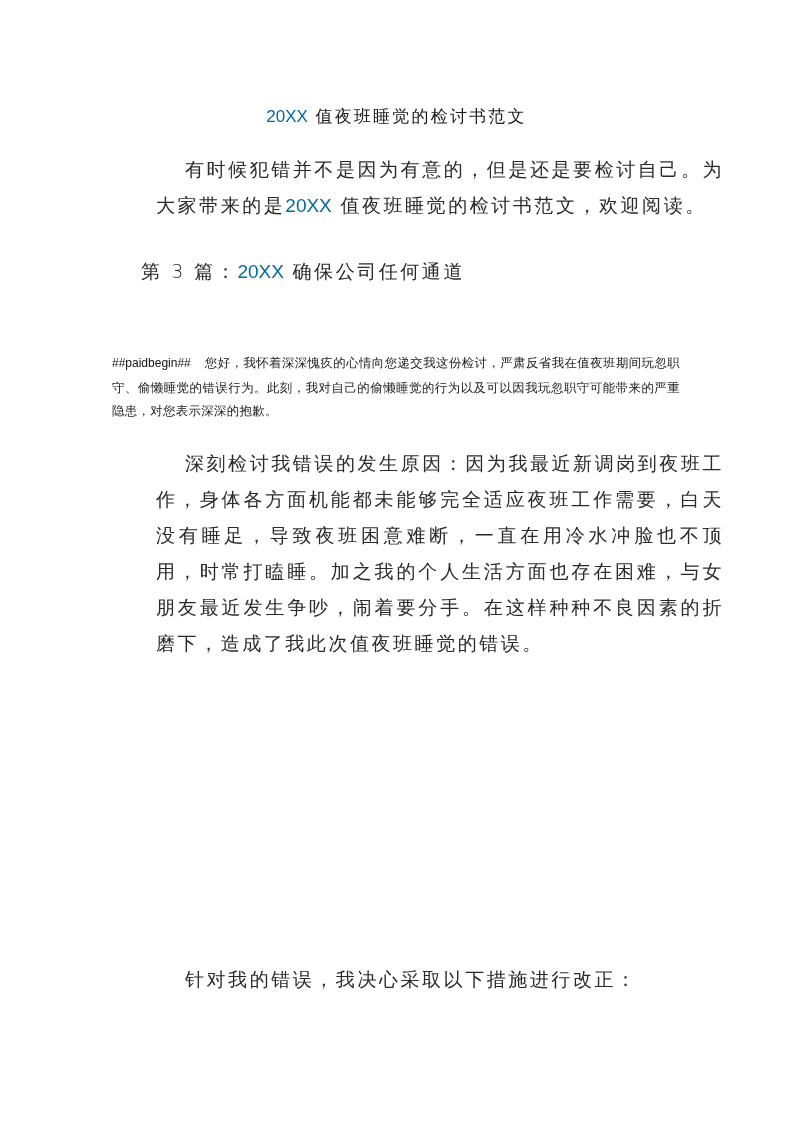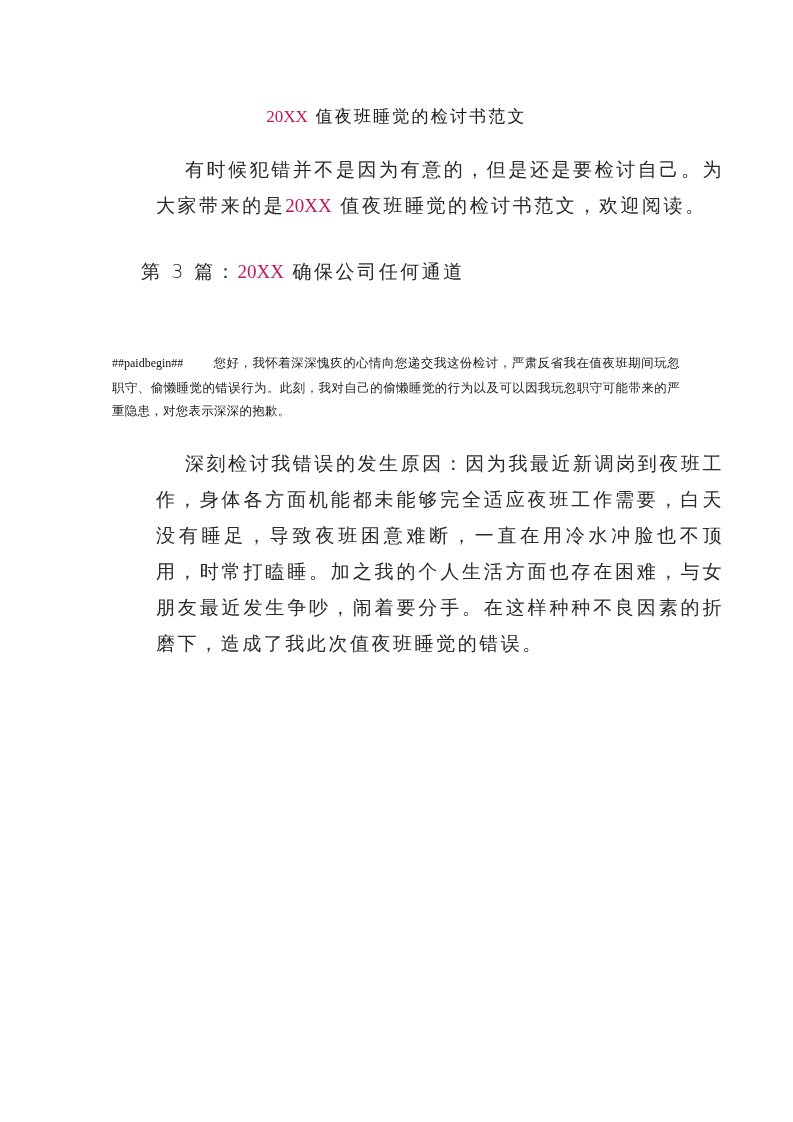--- a/index.html
+++ b/index.html
@@ -27,23 +27,23 @@
       width: 793px;
       top: 103px;
       text-align: center;
       font-size: 17px;
       letter-spacing: 2.2px;
       line-height: 26px;
       color: #1a1a1a;
       font-weight: 300;
     }
     .title .latin, .latin {
-      font-family: Liberation Serif, serif;
+      font-family: Liberation Sans, sans-serif;
       letter-spacing: 0px;
-      color: #be185d;
+      color: #0369a1;
     }
     .para {
       position: absolute;
       left: 112px;
       width: 568px;
       font-size: 19px;
       letter-spacing: 2.55px;
       line-height: 36px;
       color: #2a2a2a;
       text-align: justify;
@@ -66,38 +66,39 @@
       left: 112px;
       width: 568px;
       font-family: "DejaVu Serif", "Liberation Serif", serif;
       font-size: 12.4px;
       line-height: 23.5px;
       color: #1a1a1a;
       text-align: justify;
       letter-spacing: 0.35px;
     }
     .small-para .marker {
-      font-family: Liberation Serif, serif;
+      font-family: Liberation Sans, sans-serif;
       font-size: 12px;
       letter-spacing: 0;
-      margin-right: 30px;
+      margin-right: 14px;
       color: #111;
     }
   </style>
 </head>
 <body>
 
 <div class="page">
 
   <div class="title"><span class="latin">20XX</span><span> 值夜班睡觉的检讨书范文</span></div>
 
   <div class="para" style="top:151px;"><span>有时候犯错并不是因为有意的，但是还是要检讨自己。为大家带来的是</span><span class="latin">20XX</span><span> 值夜班睡觉的检讨书范文，欢迎阅读。</span></div>
 
   <div class="heading" style="top:256px;"><span>第 3 篇：</span><span class="latin">20XX</span><span> 确保公司任何通道</span></div>
 
 
   <div class="small-para" style="top:351px;"><span class="marker">##paidbegin##</span><span>您好，我怀着深深愧疚的心情向您递交我这份检讨，严肃反省我在值夜班期间玩忽职守、偷懒睡觉的错误行为。此刻，我对自己的偷懒睡觉的行为以及可以因我玩忽职守可能带来的严重隐患，对您表示深深的抱歉。</span></div>
 
   <div class="para" style="top:447px;font-family:Liberation Mono, monospace;">深刻检讨我错误的发生原因：因为我最近新调岗到夜班工作，身体各方面机能都未能够完全适应夜班工作需要，白天没有睡足，导致夜班困意难断，一直在用冷水冲脸也不顶用，时常打瞌睡。加之我的个人生活方面也存在困难，与女朋友最近发生争吵，闹着要分手。在这样种种不良因素的折磨下，造成了我此次值夜班睡觉的错误。</div>
 
 
+  <div class="para" style="top:961px;">针对我的错误，我决心采取以下措施进行改正：</div>
 
 </div>
 
 </body></html>

